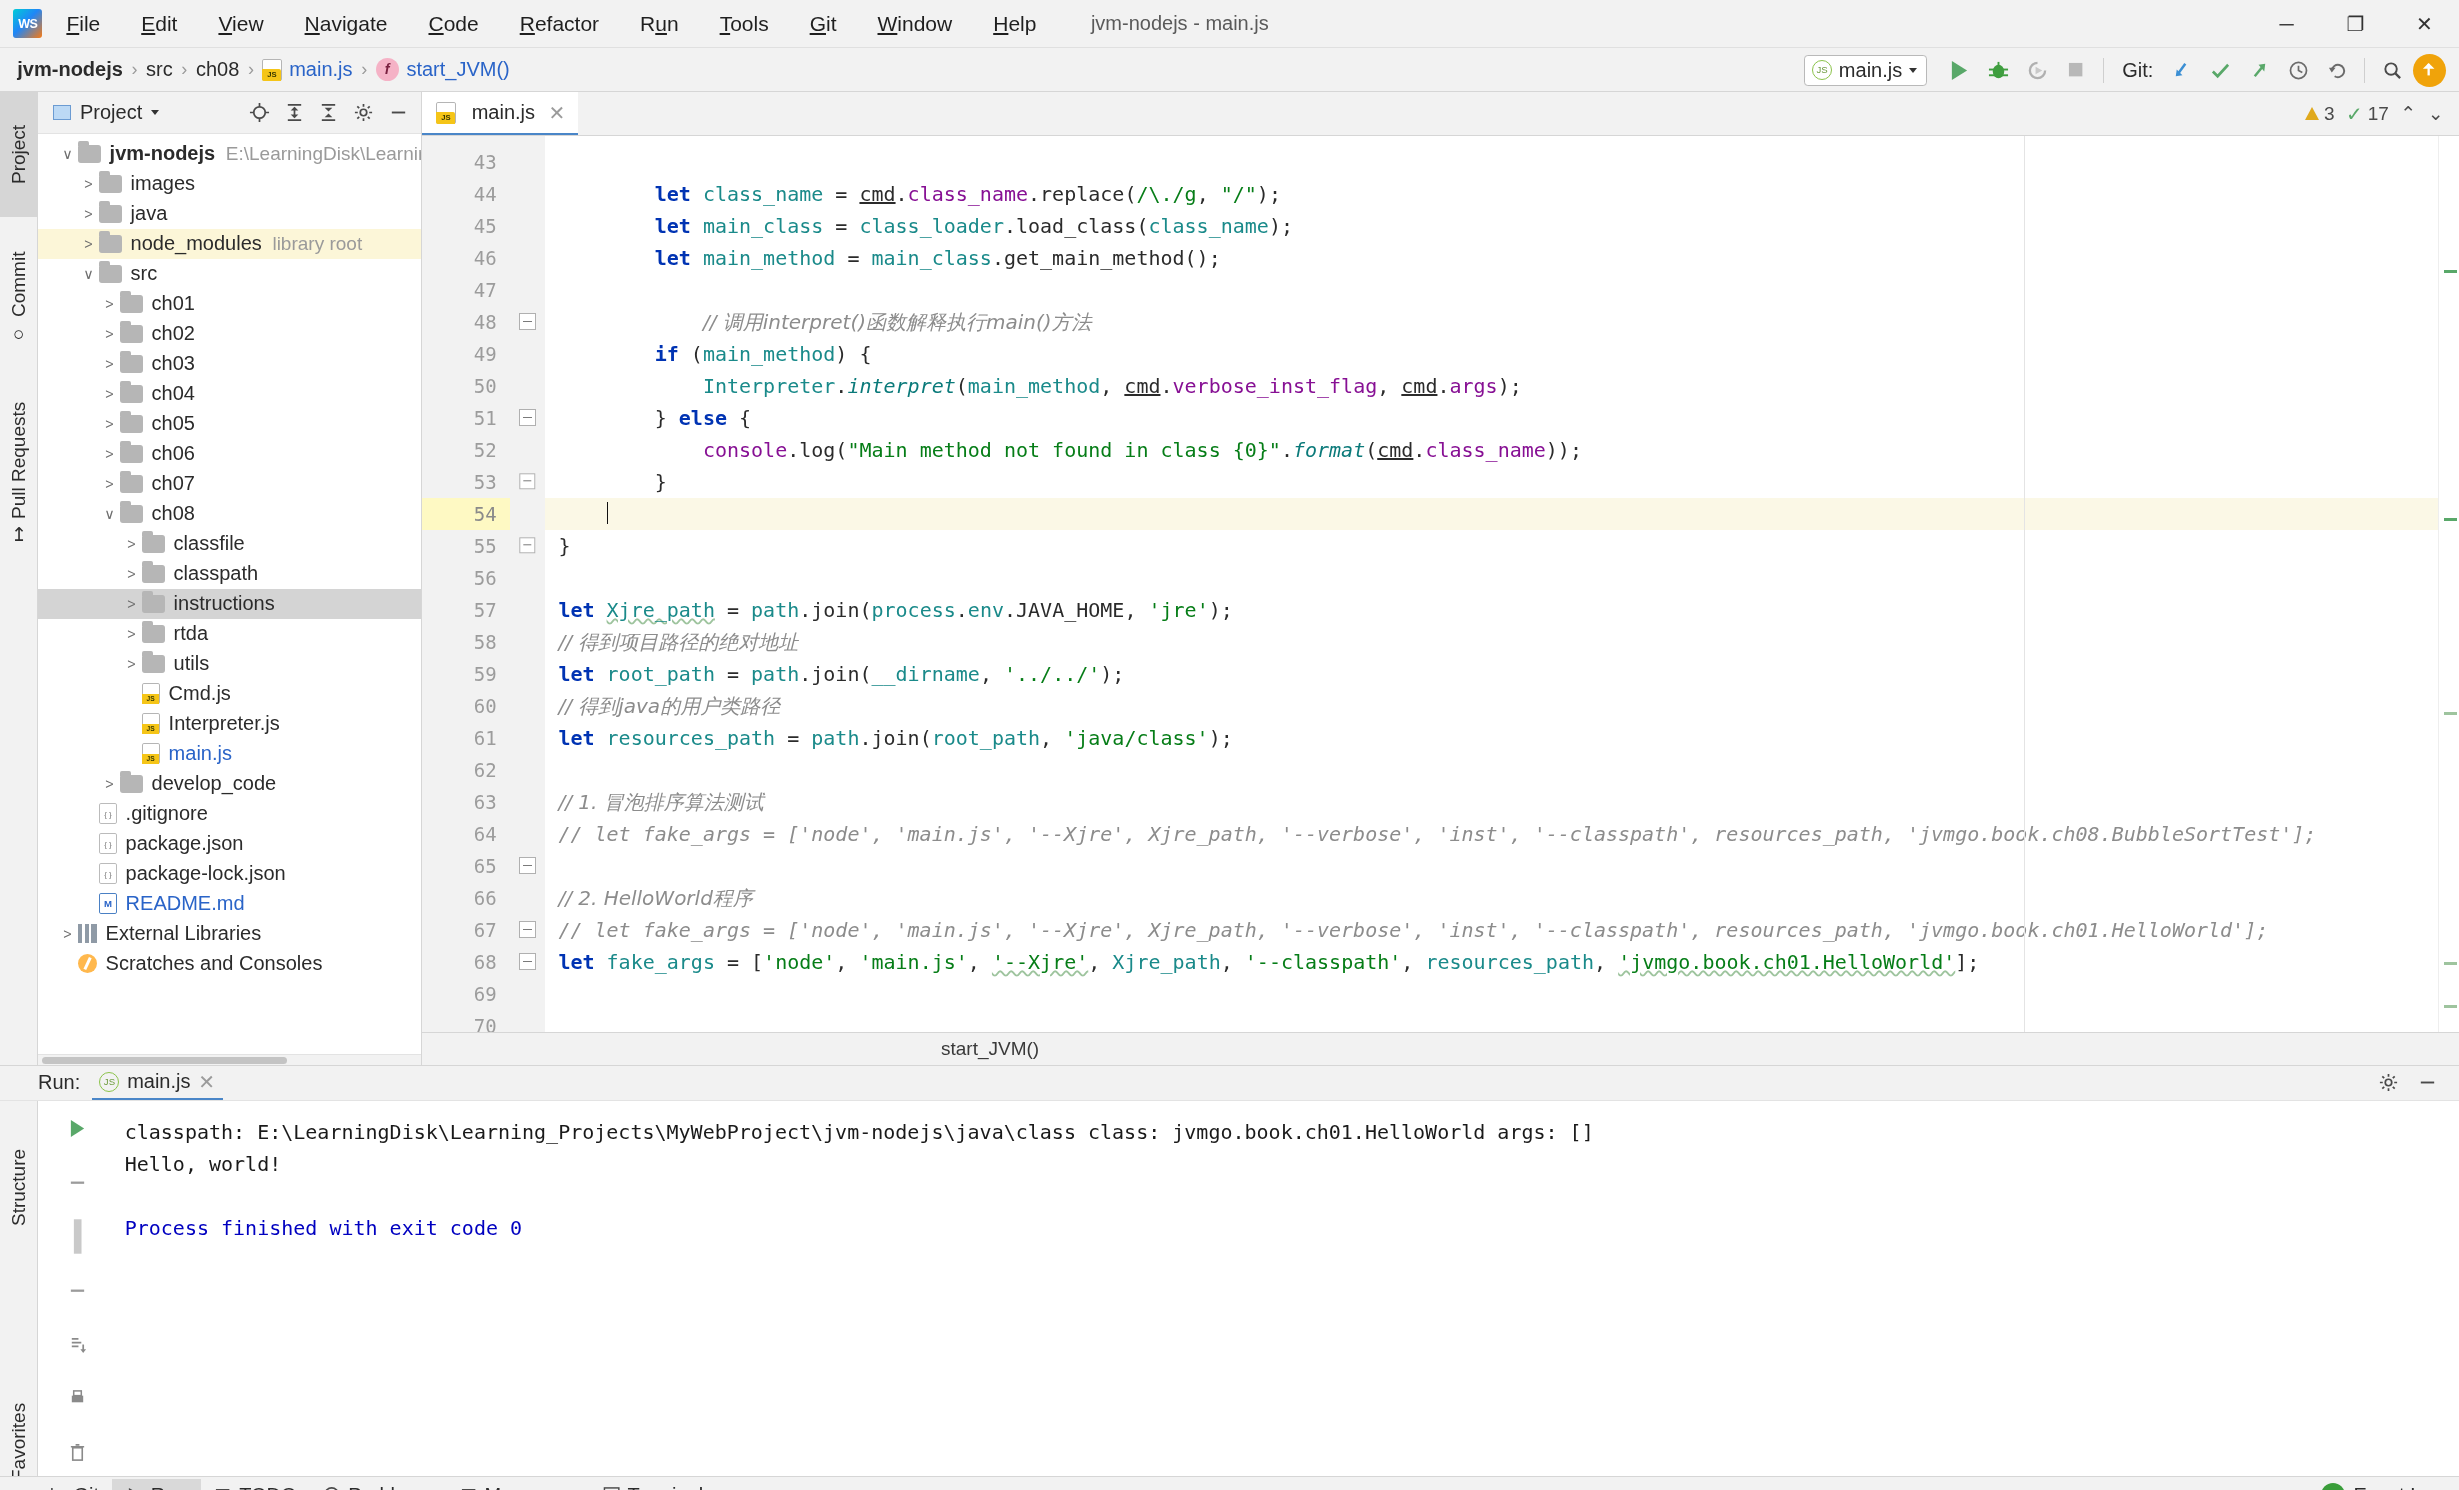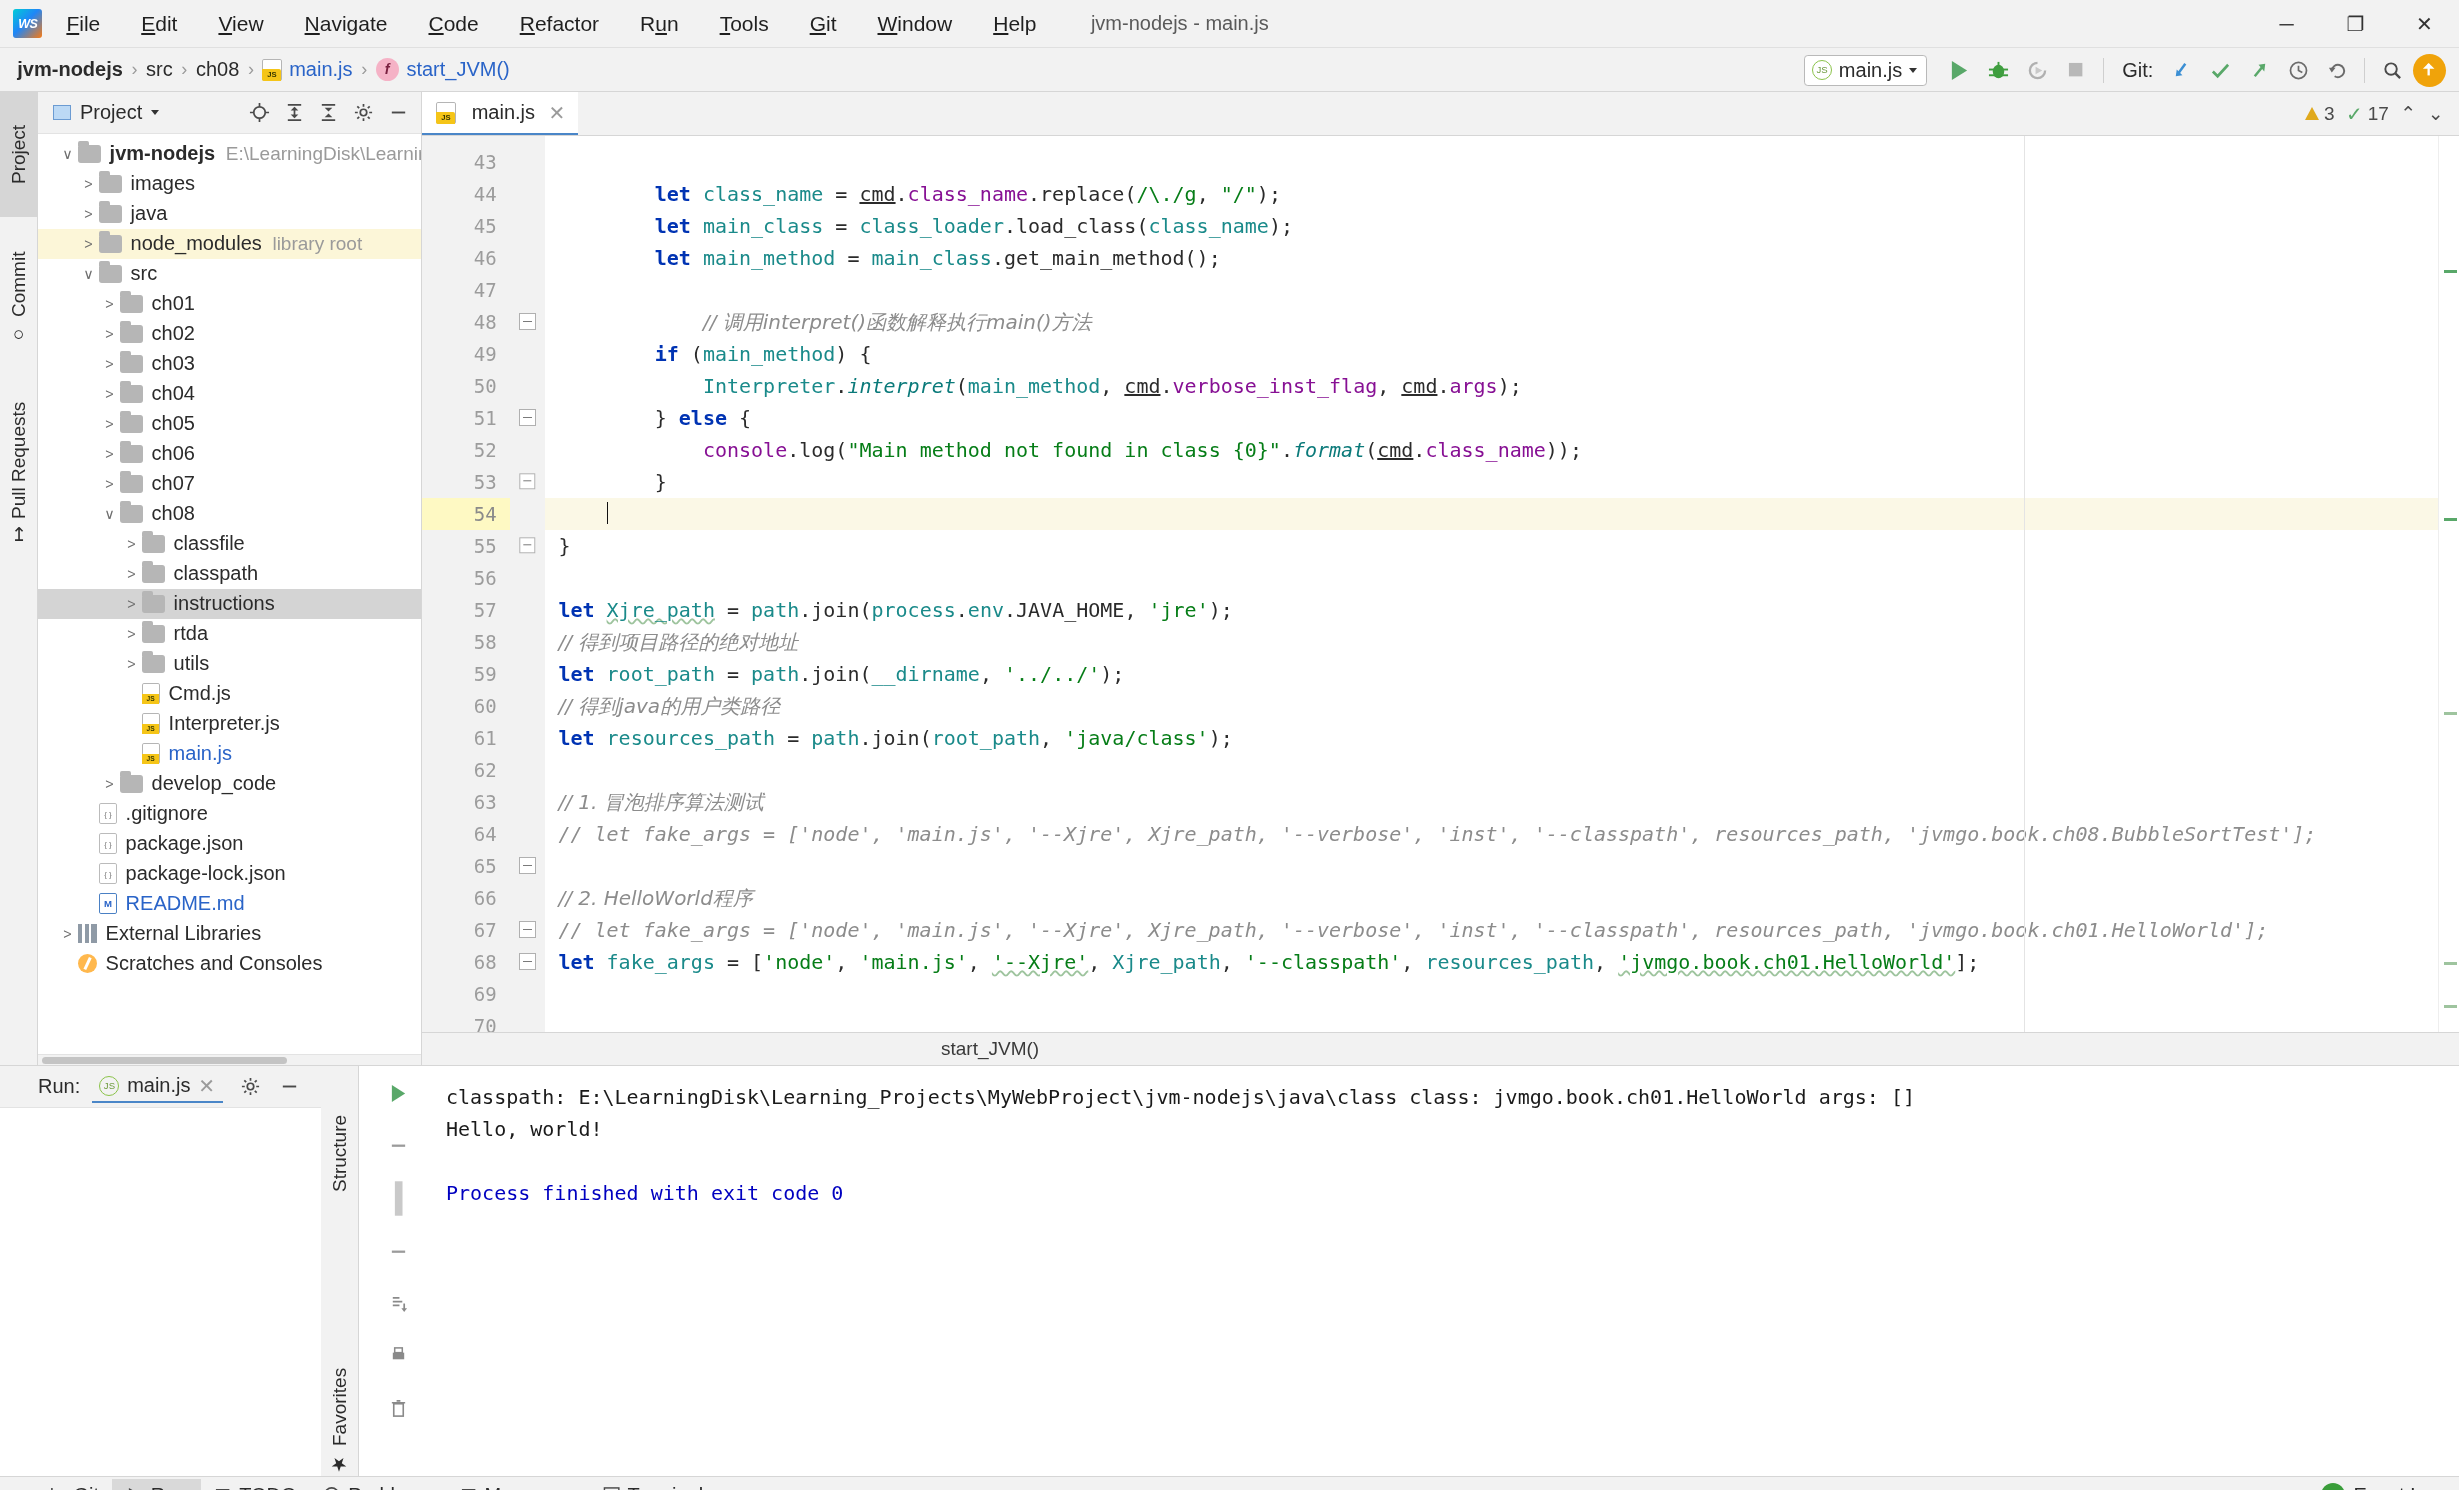--- a/index.html
+++ b/index.html
@@ -6,21 +6,21 @@
   html,body { width:2459px; height:1490px; overflow:hidden; background:#fff;
     font-family:"Liberation Sans", sans-serif; -webkit-font-smoothing:antialiased; }
   body { font-size:21px; color:#2b2b2b; }
 
   
   .titlebar { height:48px; background:#f2f2f2; display:flex; align-items:center;
     border-bottom:1px solid #e0e0e0; position:relative; }
   .ws-logo { width:29px; height:29px; margin:0 11.5px 0 13.4px; position:relative; flex:none;
     background:linear-gradient(135deg,#00CDD7 0%,#2086F7 45%,#F97A12 100%); border-radius:2.9px; }
   .ws-logo span { position:absolute; left:0; right:0; top:50%; transform:translateY(-50%);
-    text-align:center; font-size:12.5px; font-weight:bold; color:#fff; letter-spacing:-0.5px;font-style:italic;}
+    text-align:center; font-size:12.5px; font-weight:bold; color:#fff; letter-spacing:-0.5px;}
   .menubar { display:flex; align-items:center; gap:16px; }
   .menu-item { padding:3.8px 12.5px; font-size:21px; color:#1f1f1f; white-space:nowrap; }
   .menu-item u { text-decoration:underline; }
   .win-title { margin-left:42px; font-size:20px; color:#5a5a5a; }
   .winbtns { position:absolute; right:0; top:0; height:48px; display:flex; }
   .winbtn { width:69px; height:48px; display:flex; align-items:center; justify-content:center;
     font-size:20px; color:#333; }
 
   
   .navbar { height:44px; background:#f2f2f2; display:flex; align-items:center;
@@ -140,21 +140,21 @@
   .tok-plain { color:#2b2b2b; }
   .u { text-decoration:underline; }
   .sq { text-decoration:underline; text-decoration-style:wavy; text-decoration-color:#9ec49e; }
 
   .statusline { height:33px; background:#f2f2f2; border-top:1px solid #d6d6d6; display:flex; align-items:center;
      padding-left:519px; font-size:19px; color:#3a3a3a; }
   .markerbar { width:21px; background:#fff; flex:none; position:relative; border-left:1px solid #eee; }
   .mk { position:absolute; right:1.9px; width:13.4px; height:2.9px; }
 
   
-  .runpanel { height:411px; display:flex; flex-direction:row; border-top:1px solid #d6d6d6; background:#fff; }
+  .runpanel { height:411px; display:flex; flex-direction:column; border-top:1px solid #d6d6d6; background:#fff; }
   .runhead { height:42px; background:#f2f2f2; display:flex; align-items:center; padding-left:38px; gap:11.5px;
      border-bottom:1px solid #e3e3e3; position:relative; }
   .runhead-label { font-size:20px; }
   .runtab { display:flex; align-items:center; gap:7.7px; font-size:20px; padding:3.8px 7.7px;
      border-bottom:2.9px solid #4a86c8; }
   .runhead-right { margin-left:auto; display:flex; gap:5.8px; padding-right:15.4px; }
   .runbody { flex:1; display:flex; }
   .rungutter { width:79px; background:#fff; flex:none; display:flex; flex-direction:column;
      align-items:center; padding-top:11.5px; gap:21px; }
   .rg-btn { width:33px; height:33px; display:flex; align-items:center; justify-content:center; color:#5a5a5a; }

